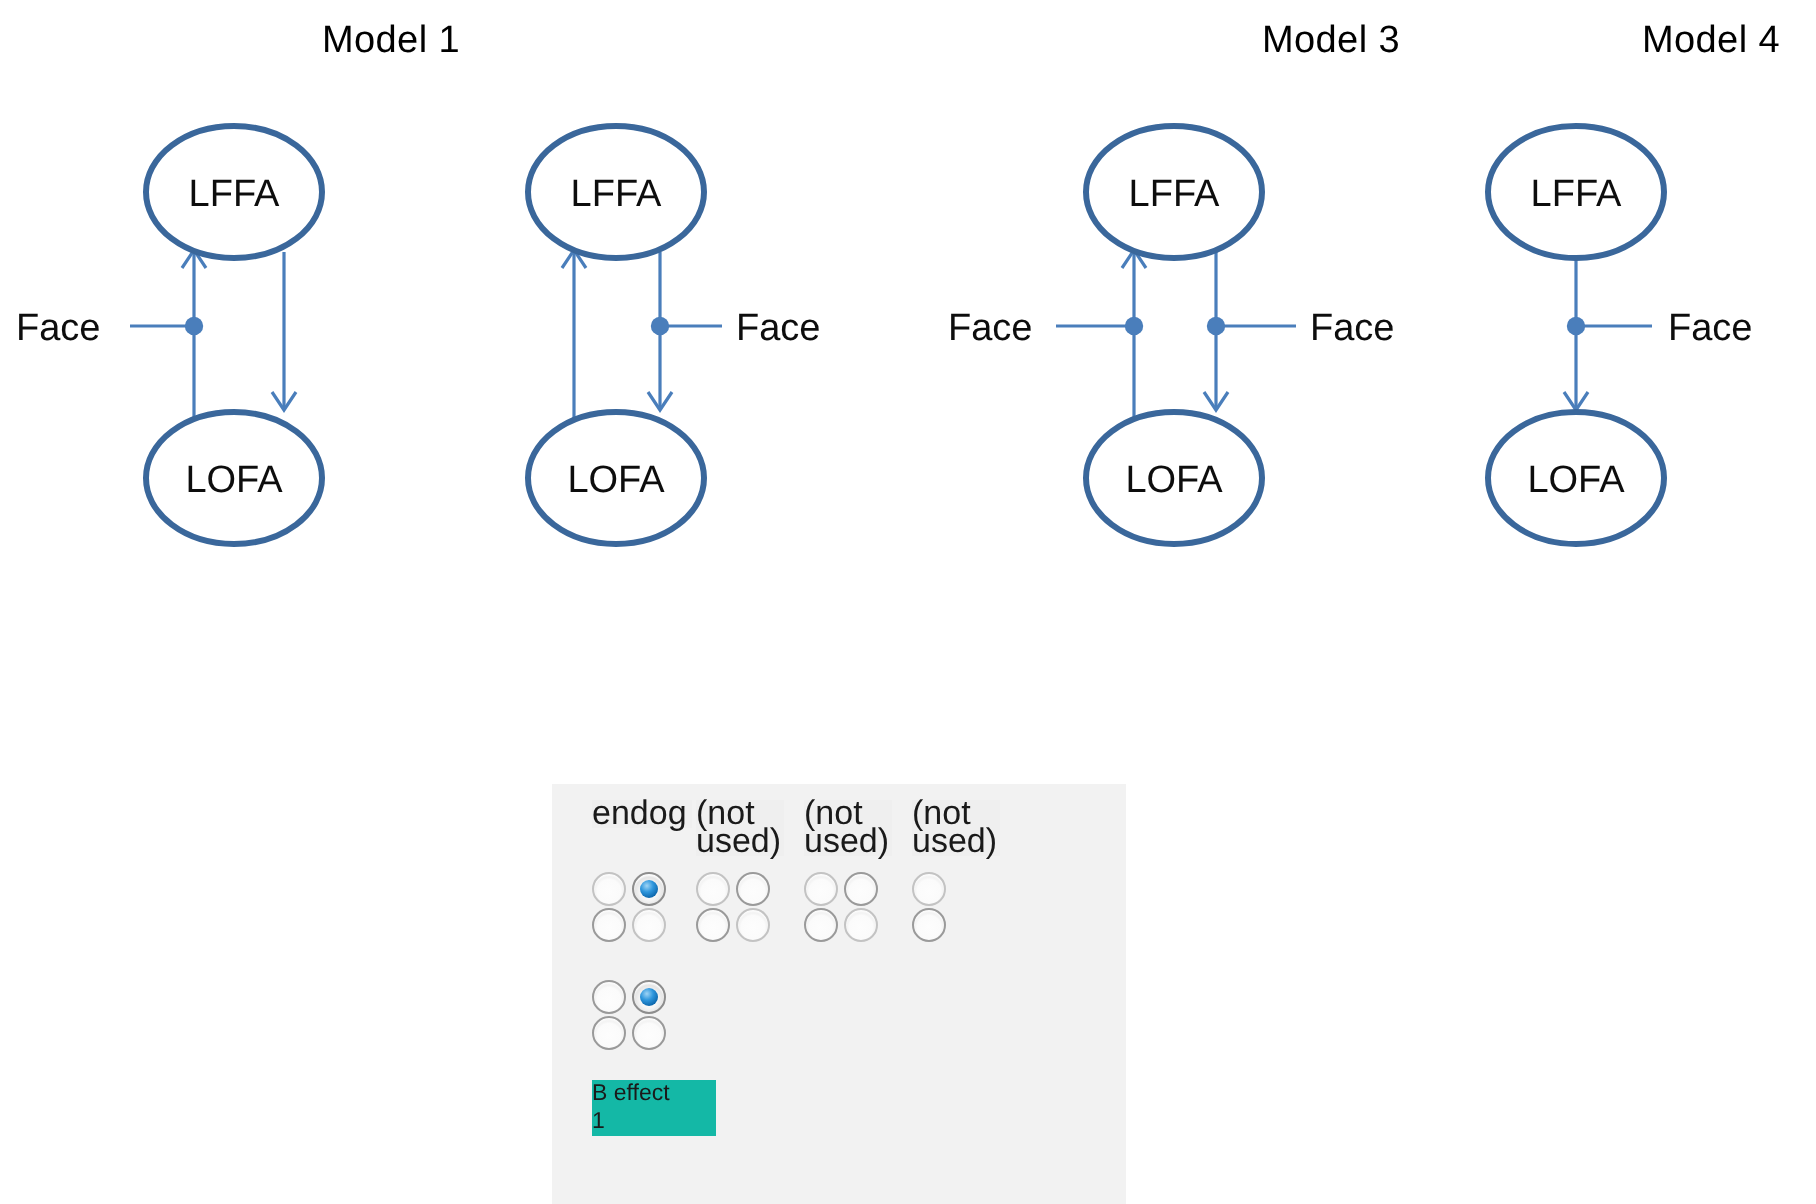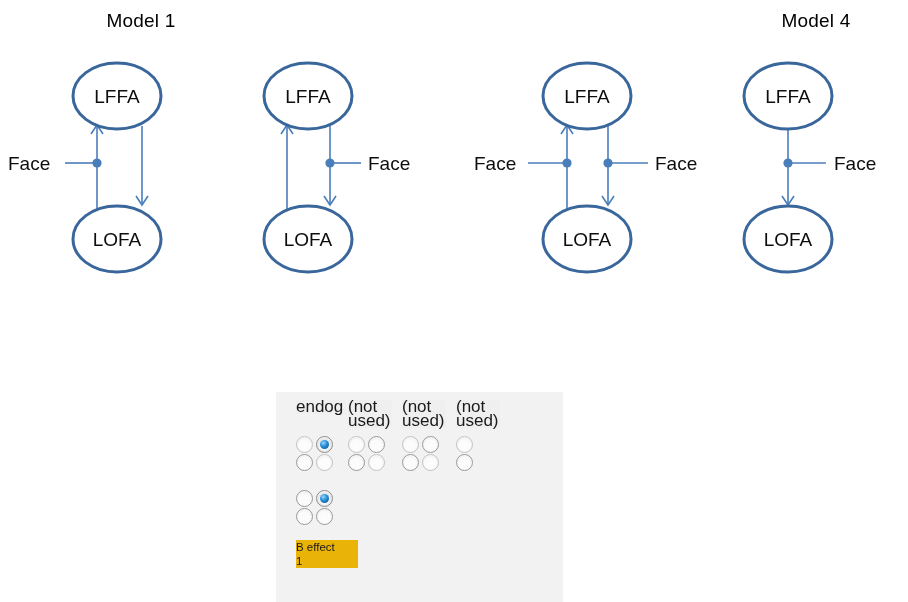--- a/index.html
+++ b/index.html
@@ -20,26 +20,25 @@
     position: absolute;
     left: 0; top: 0;
     width: 908px;
     height: 300px;
   }
   .model-group { position: absolute; top: 0; width: 230px; height: 300px; }
   .model-title {
     position: absolute;
     top: 10px;
     width: 230px;
-    text-align: center;
+    text-align: right;
     font-size: 19px;
     color: #000000;
     letter-spacing: 0.2px;
     white-space: nowrap;
-    margin-left: 26px;
   }
   .model-svg { position: absolute; left: 0; top: 0; }
   .node-label {
     font-family: "Liberation Sans", sans-serif;
     font-size: 19px;
     fill: #0d0d0d;
   }
   .face-label {
     font-family: "Liberation Sans", sans-serif;
     font-size: 19px;
@@ -91,21 +90,21 @@
     border-radius: 50%;
     background: radial-gradient(circle at 38% 32%, #9fd4f5 0%, #2f97dd 38%, #0a63a8 78%, #063f70 100%);
   }
 
   .panel-text {
     position: absolute;
     font-family: "Liberation Sans", sans-serif;
     font-size: 11.5px;
     color: #1a1a1a;
     line-height: 14px;
-    background: #eab308;
+    background: #14b8a6;
     white-space: pre-line;
   }
 </style>
 </head>
 <body>
 
 <div id="diagram-area">
 
   <div class="model-group" style="left:0px;">
     <div class="model-title">Model 1</div>
@@ -150,20 +149,21 @@
       </g>
       <ellipse cx="81" cy="96" rx="44" ry="33" fill="#ffffff" stroke="#3a679b" stroke-width="3"></ellipse>
       <ellipse cx="81" cy="239" rx="44" ry="33" fill="#ffffff" stroke="#3a679b" stroke-width="3"></ellipse>
       <text class="node-label" x="81" y="103" text-anchor="middle">LFFA</text>
       <text class="node-label" x="81" y="246" text-anchor="middle">LOFA</text>
       <text class="face-label" x="141" y="170">Face</text>
     </svg>
   </div>
 
   <div class="model-group" style="left:470px;">
+    <div class="model-title" style="width:230px;left:0;">Model 3</div>
     <svg class="model-svg" width="230" height="300" viewBox="0 0 230 300">
       <g>
         <line x1="97" y1="212" x2="97" y2="126" stroke="#4a7ebb" stroke-width="1.6"></line>
         <polyline points="91,134 97,125 103,134" fill="none" stroke="#4a7ebb" stroke-width="1.6"></polyline>
       </g>
       <g>
         <line x1="138" y1="126" x2="138" y2="204" stroke="#4a7ebb" stroke-width="1.6"></line>
         <polyline points="132,196 138,205 144,196" fill="none" stroke="#4a7ebb" stroke-width="1.6"></polyline>
       </g>
       <g>

